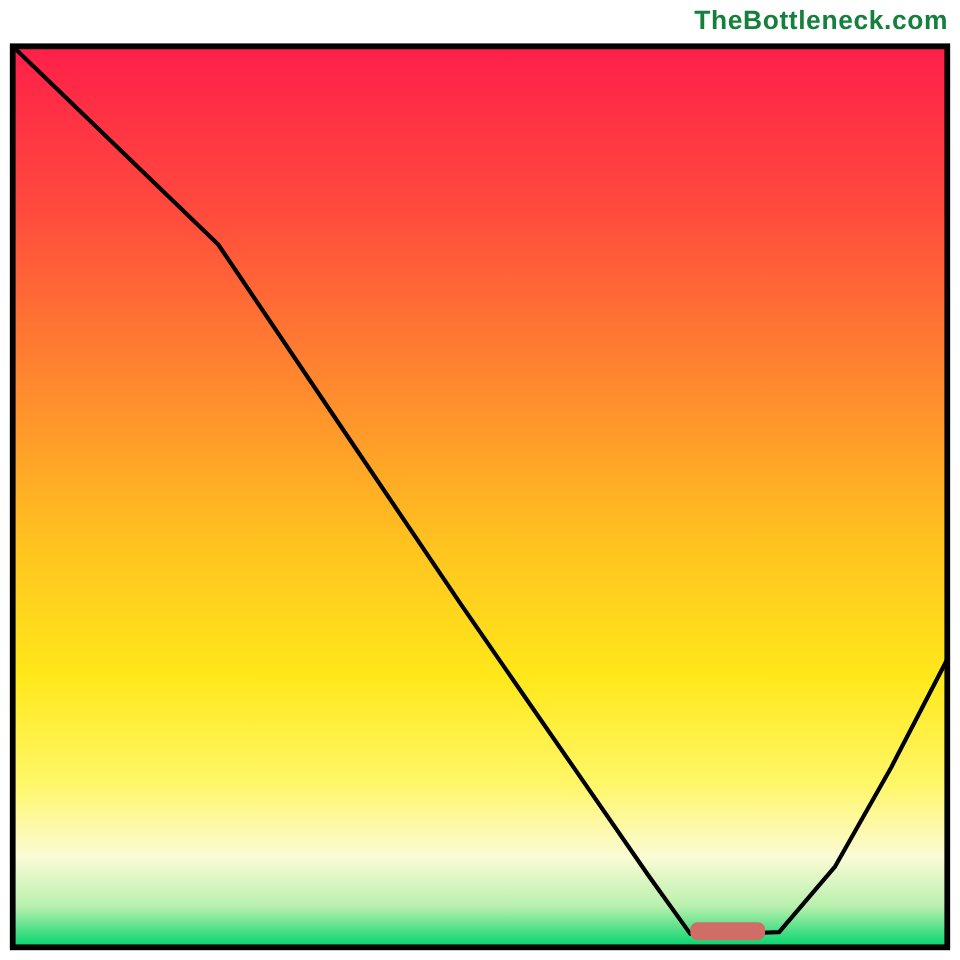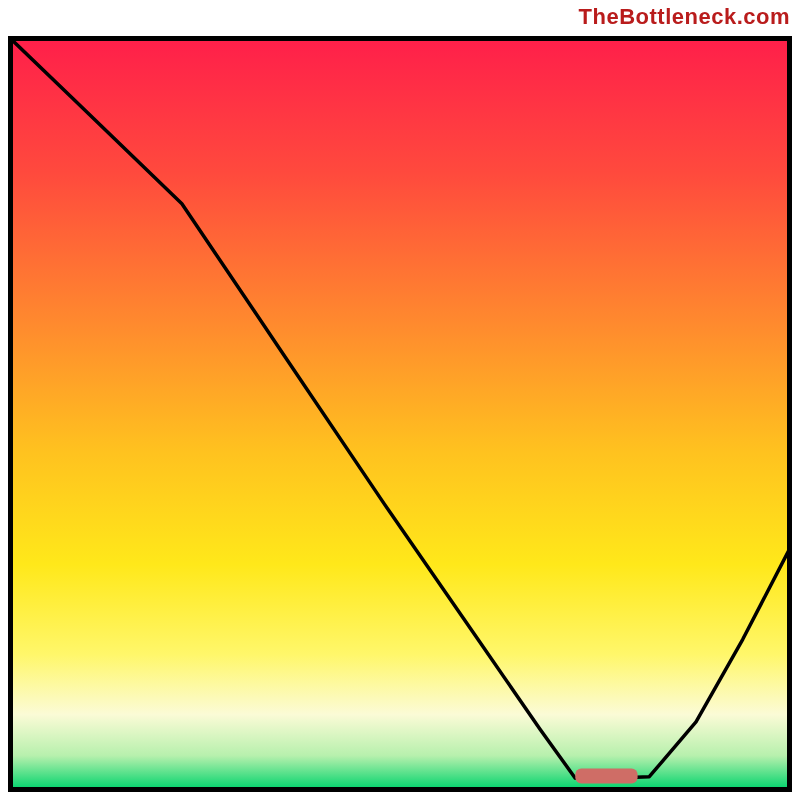--- a/index.html
+++ b/index.html
@@ -15,21 +15,21 @@
     width: 800px;
     height: 800px;
   }
   .watermark {
     position: absolute;
     top: 4px;
     right: 10px;
     font-family: Arial, Helvetica, sans-serif;
     font-size: 22px;
     font-weight: 600;
-    color: #b91c1c;
+    color: #15803d;
     letter-spacing: 0.5px;
   }
   .plot-frame {
     position: absolute;
     left: 8px;
     top: 36px;
     width: 784px;
     height: 756px;
     box-sizing: border-box;
   }

